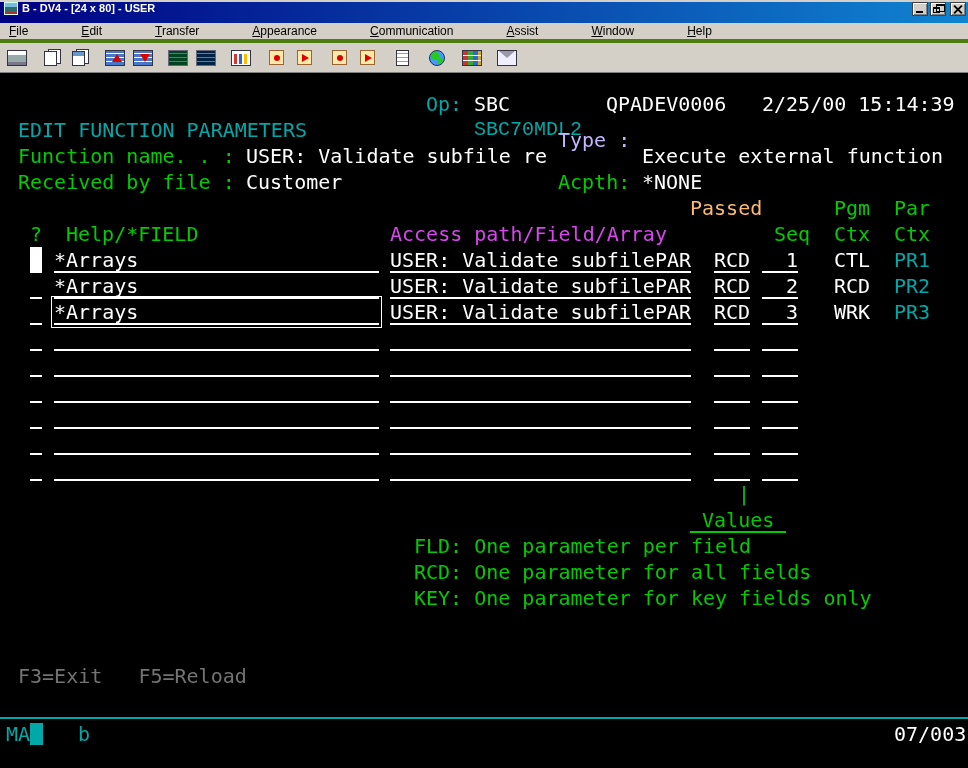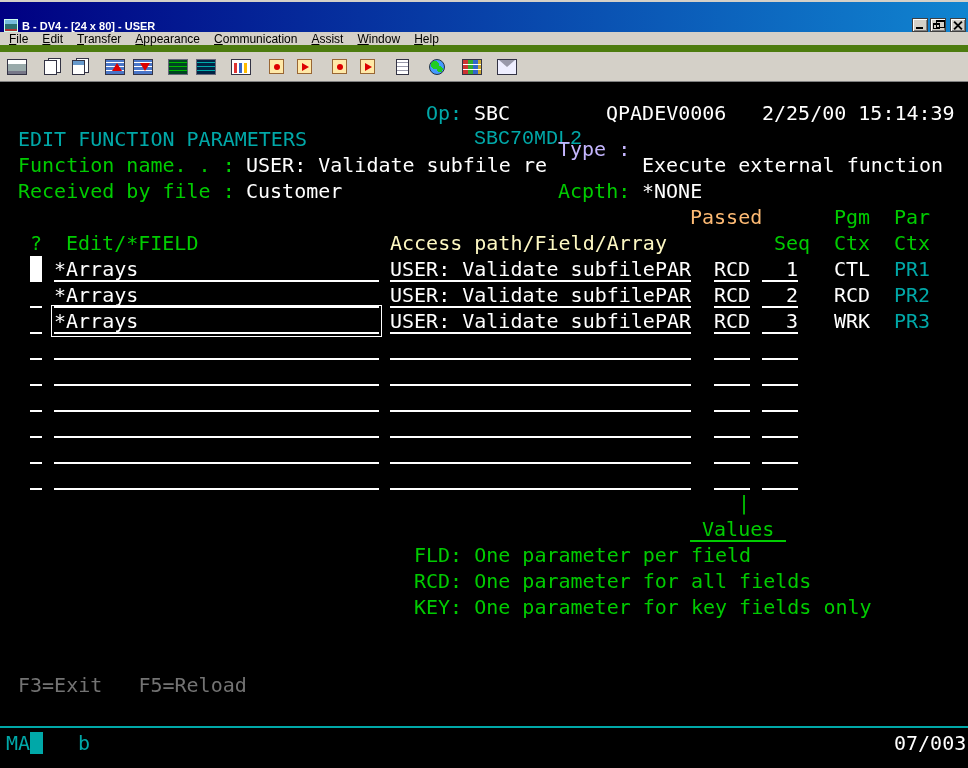--- a/index.html
+++ b/index.html
@@ -2,38 +2,38 @@
 <html><head>
 <meta charset="utf-8">
 <style>
   * { margin:0; padding:0; box-sizing:border-box; }
   html,body { width:968px; height:768px; overflow:hidden; }
   body { background:#000; font-family:"Liberation Sans", sans-serif; }
   .window { width:968px; height:768px; display:flex; flex-direction:column; background:#000; }
 
   
   .topedge { height:2px; background:#d4d0c8; }
-  .titlebar { height:30px; background:linear-gradient(90deg,#000082,#1084d0); display:flex; align-items:flex-end; padding:0 2px 0 4px; }
+  .titlebar { height:21px; background:linear-gradient(90deg,#000082,#1084d0); display:flex; align-items:flex-start; padding:0 2px 0 4px; }
   .app-icon { width:14px; height:13px; margin-right:4px; border:1px solid #cfe;
               background:linear-gradient(180deg,#7bd 0 4px,#2b6e6e 4px 9px,#a33 9px); flex:none; }
   .title { color:#fff; font-size:11px; font-weight:bold; white-space:nowrap; }
   .winbtns { margin-left:auto; display:flex; gap:2px; align-items:center; }
   .wbtn { width:16px; height:14px; background:#d4d0c8; border:1px solid #404040;
           box-shadow:inset 1px 1px 0 #fff, inset -1px -1px 0 #808080; position:relative; padding:0; }
   .wbtn.closeb { margin-left:2px; }
   .glyph-min { position:absolute; left:3px; bottom:2px; width:7px; height:2px; background:#000; }
   .glyph-restore { position:absolute; left:2px; top:4px; width:7px; height:6px; border:1px solid #000; border-top-width:2px; background:#d4d0c8; }
   .glyph-restore::before { content:""; position:absolute; left:2px; top:-5px; width:7px; height:5px; border:1px solid #000; border-top-width:2px; }
   .glyph-close { position:absolute; left:3px; top:2px; width:8px; height:9px; }
   .glyph-close::before,.glyph-close::after { content:""; position:absolute; left:3px; top:-1px; width:2px; height:11px; background:#000; }
   .glyph-close::before { transform:rotate(45deg); }
   .glyph-close::after { transform:rotate(-45deg); }
 
   .menubar { height:20px; background:#d4d0c8; display:flex; align-items:center; padding-left:2px;
-             font-size:12px; color:#000; border-bottom:7px solid #4d7c0f; }
+             font-size:12px; color:#000; border-bottom:4px solid #4d7c0f;gap:39px; }
   .menu-item { display:inline-block; padding:2px 7px; cursor:default; }
   .menu-item::first-letter { text-decoration:underline; }
 
   .toolbar { height:30px; background:#d4d0c8; display:flex; align-items:center; padding-left:3px;
              border-bottom:1px solid #808080; }
   .tb-btn { width:26px; height:26px; background:#d4d0c8; border:1px solid #d4d0c8;
             display:inline-flex; align-items:center; justify-content:center; padding:0; margin:0 1px; }
   .tb-btn.gap { margin-right:8px; }
   .ico { display:block; width:20px; height:16px; position:relative; }
   .ico-print { background:linear-gradient(180deg,#fff 0 4px,#9aa 4px 11px,#778 11px); border:1px solid #334; }
@@ -180,22 +180,22 @@
       <span class="run" style="left: 558px; top: 54px; color: #c4b5fd;">Type :</span>
       <span class="run" style="left: 642px; top: 70px; color: rgb(255, 255, 255);">Execute external function</span>
       <span class="run" style="left: 18px; top: 96px; color: rgb(0, 204, 0);">Received by file :</span>
       <span class="run" style="left: 246px; top: 96px; color: rgb(255, 255, 255);">Customer</span>
       <span class="run" style="left: 558px; top: 96px; color: rgb(0, 204, 0);">Acpth:</span>
       <span class="run" style="left: 642px; top: 96px; color: rgb(255, 255, 255);">*NONE</span>
       <span class="run" style="left: 690px; top: 122px; color: #fdba74;">Passed</span>
       <span class="run" style="left: 834px; top: 122px; color: rgb(0, 204, 0);">Pgm</span>
       <span class="run" style="left: 894px; top: 122px; color: rgb(0, 204, 0);">Par</span>
       <span class="run" style="left: 30px; top: 148px; color: rgb(0, 204, 0);">?</span>
-      <span class="run" style="left: 66px; top: 148px; color: rgb(0, 204, 0);">Edit/*FIELD</span>
-      <span class="run" style="left: 390px; top: 148px; color: #fef9c3;">Access path/Field/Array</span>
+      <span class="run" style="left: 66px; top: 148px; color: rgb(0, 204, 0);">Help/*FIELD</span>
+      <span class="run" style="left: 390px; top: 148px; color: #d946ef;">Access path/Field/Array</span>
       <span class="run" style="left: 774px; top: 148px; color: rgb(0, 204, 0);">Seq</span>
       <span class="run" style="left: 834px; top: 148px; color: rgb(0, 204, 0);">Ctx</span>
       <span class="run" style="left: 894px; top: 148px; color: rgb(0, 204, 0);">Ctx</span>
       <span class="run cursor" style="left: 30px; top: 174px; color: rgb(255, 255, 255);"> </span>
       <span class="run u" style="left: 54px; top: 174px; color: rgb(255, 255, 255);">*Arrays                    </span>
       <span class="run u" style="left: 390px; top: 174px; color: rgb(255, 255, 255);">USER: Validate subfilePAR</span>
       <span class="run u" style="left: 714px; top: 174px; color: rgb(255, 255, 255);">RCD</span>
       <span class="run u" style="left: 762px; top: 174px; color: rgb(255, 255, 255);">  1</span>
       <span class="run" style="left: 834px; top: 174px; color: rgb(255, 255, 255);">CTL</span>
       <span class="run" style="left: 894px; top: 174px; color: rgb(0, 168, 168);">PR1</span>

